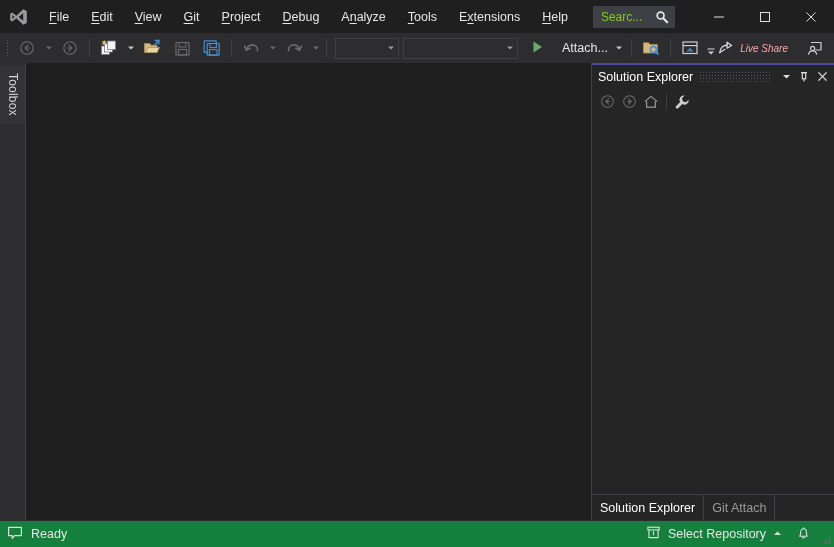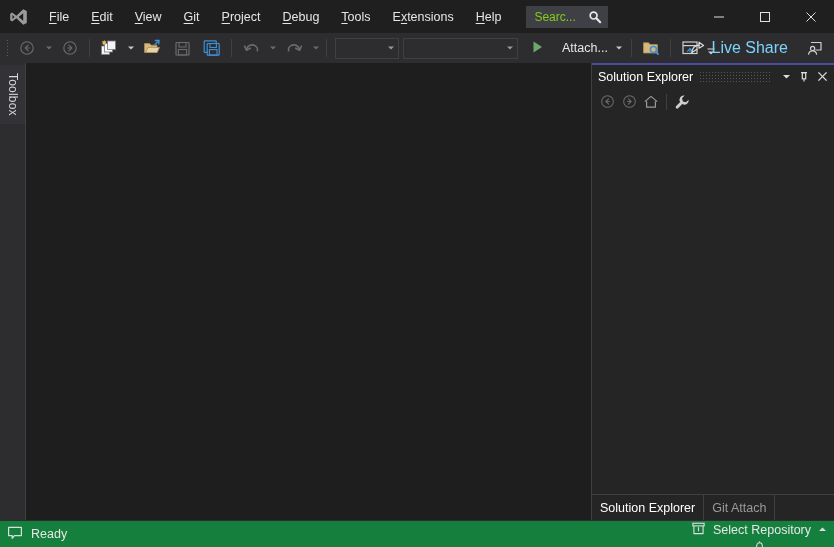--- a/index.html
+++ b/index.html
@@ -115,21 +115,21 @@
   .run-btn .lbl { color: #e6e6e6; font-size: 12.5px; margin-left: 18px; white-space: nowrap; }
   .run-btn .arr { margin-left: 7px; }
   .toolbar-right {
     position: absolute; right: 0; top: 0; height: 30px;
     display: flex; align-items: center; padding-right: 4px;
   }
   .liveshare {
     height: 24px; display: flex; align-items: center;
     padding: 0 6px; margin-right: 6px; cursor: default;
   }
-  .liveshare .lbl { margin-left: 6px; color: #7dd3fc; font-size: 16px; }
+  .liveshare .lbl { margin-left: 6px; color: #fca5a5; font-size: 10px; font-style: italic; }
   .overflow-chev {
     width: 13px; height: 24px; display:flex; align-items:flex-end; justify-content:center;
     padding-bottom: 4px; box-sizing: border-box;
   }
 
   
   .body {
     flex: 1; display: flex; min-height: 0;
     background: #1e1e1e;
   }
@@ -218,21 +218,21 @@
     height: 26px; min-height: 26px;
     background: #15803d;
     display: flex; align-items: center;
     border-top: 1px solid #2d2d30;
     position: relative;
   }
   .sb-left { display: flex; align-items: center; padding-left: 7px; }
   .sb-ready { color: #e6e6e6; font-size: 12.5px; margin-left: 8px; }
   .sb-right {
     position: absolute; right: 0; top: 0; height: 26px;
-    display: flex; align-items: center; flex-direction: column;
+    display: flex; align-items: center;
   }
   .sb-item {
     height: 26px; display: flex; align-items: center;
     padding: 0 7px; cursor: default;
   }
   .sb-item .lbl { color: #e6e6e6; font-size: 12.5px; margin-left: 7px; }
   .sb-item .chev { margin-left: 7px; }
   .sb-grip {
     width: 16px; height: 26px; display: flex;
     align-items: flex-end; justify-content: flex-end;
@@ -265,20 +265,23 @@
           <span><u>V</u>iew</span>
         </div>
       <div class="menu-item">
           <span><u>G</u>it</span>
         </div>
       <div class="menu-item">
           <span><u>P</u>roject</span>
         </div>
       <div class="menu-item">
           <span><u>D</u>ebug</span>
+        </div>
+      <div class="menu-item">
+          <span>A<u>n</u>alyze</span>
         </div>
       <div class="menu-item">
           <span><u>T</u>ools</span>
         </div>
       <div class="menu-item">
           <span>E<u>x</u>tensions</span>
         </div>
       <div class="menu-item">
           <span><u>H</u>elp</span>
         </div>

